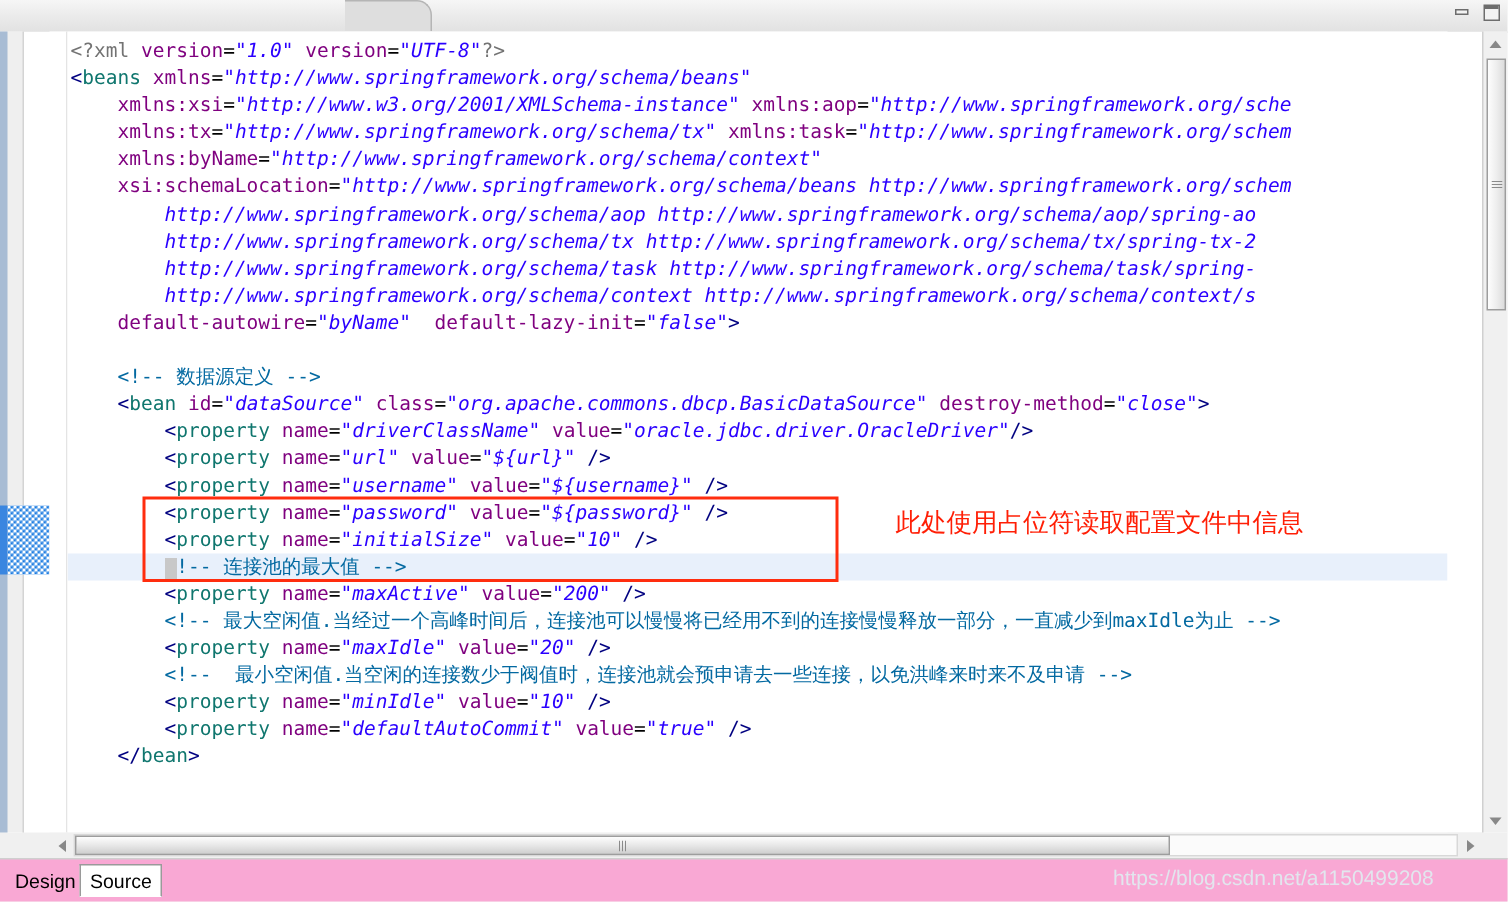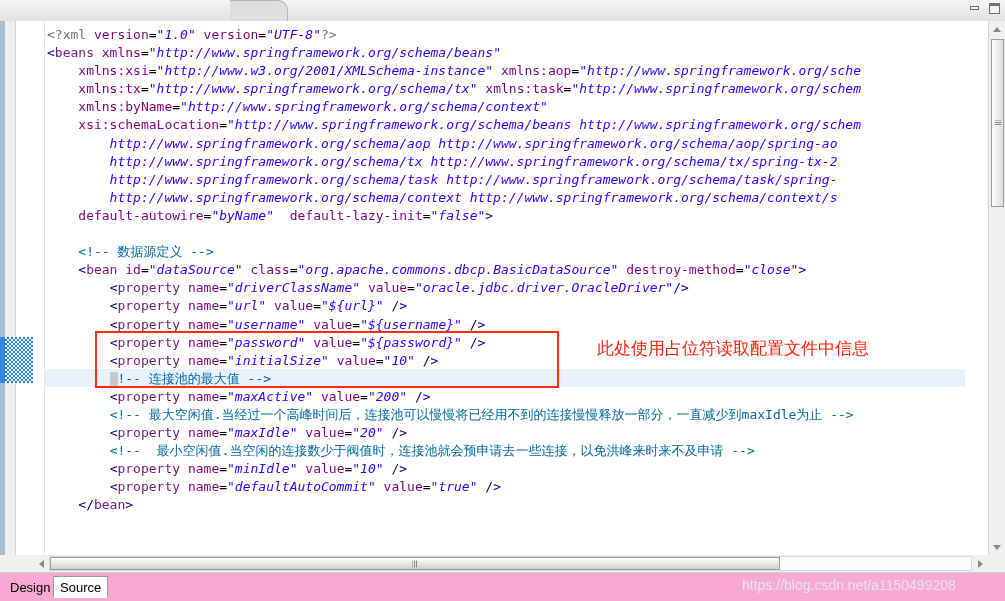--- a/index.html
+++ b/index.html
@@ -46,21 +46,21 @@
        linear-gradient(45deg,#1a7ae0 25%,transparent 25%,transparent 75%,#1a7ae0 75%);
      background-size:4px 4px;background-position:0 0,2px 2px;background-color:#ffffff;}
   .foldbar{position:absolute;left:33px;top:0;width:11px;height:534px;background:#ffffff;border-right:1px solid #e4e4e4;}
 
   .codearea{position:absolute;left:45px;top:0;width:920px;height:534px;overflow:hidden;background:#ffffff;}
   .curline{position:absolute;left:0;top:0;width:920px;height:18px;background:#e8f0fb;}
 
   pre.code{position:absolute;left:0;top:0;margin:0;padding:0;
     font-family:"DejaVu Sans Mono","Liberation Mono",monospace;
     font-size:13px;line-height:18.1px;white-space:pre;color:#000;}
-  .tg{color:#701a75;margin-top:24px;}          
+  .tg{color:#0f766e;margin-top:24px;}          
   .at{color:#7f007f;}          
   .av{color:#2a00ff;font-style:italic;}  
   .pi{color:#737373;}          
   .cm{color:#0369a1;}          
   .ab{color:#000080;}
 
   .redbox{position:absolute;left:95px;top:310px;width:464px;height:57px;
     border:2px solid #ff2d0e;box-sizing:border-box;pointer-events:none;}
   .note-cn{position:absolute;left:597px;top:316px;color:#ff1f06;
     font-family:"DejaVu Sans","Liberation Sans",sans-serif;font-size:17px;white-space:nowrap;text-align:right;}

